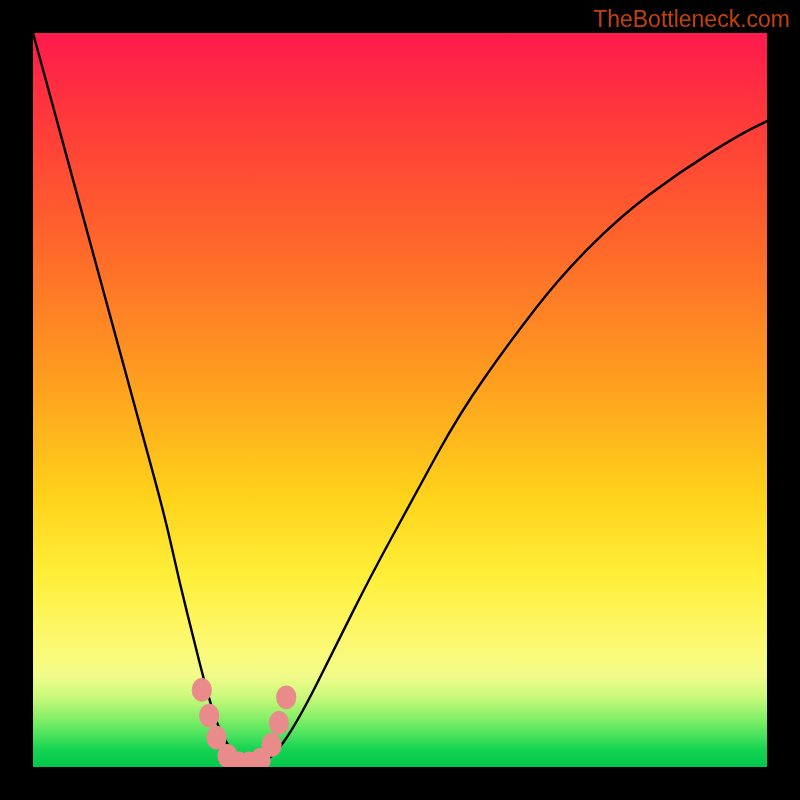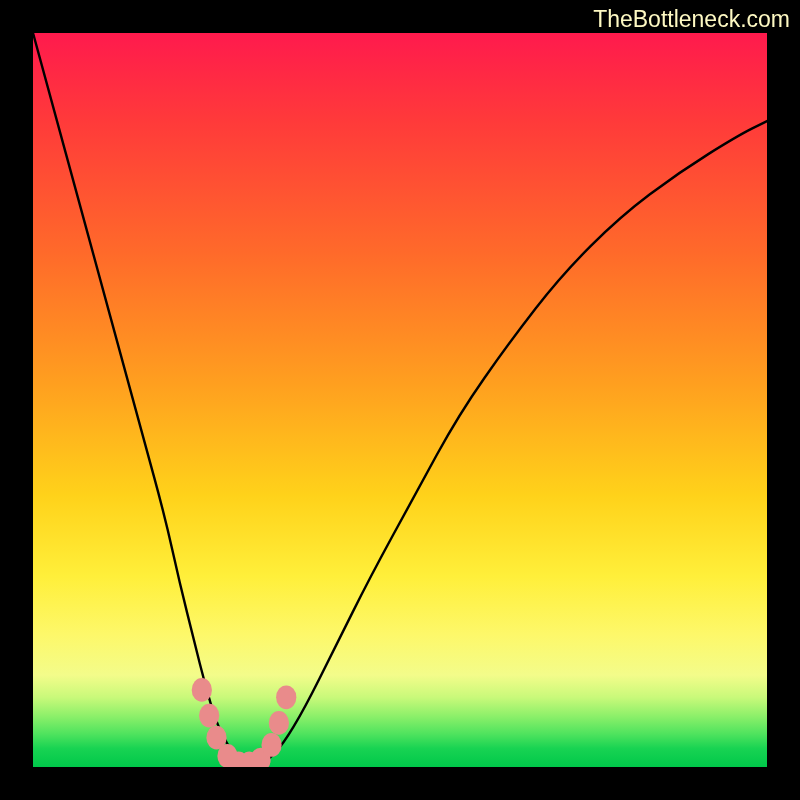--- a/index.html
+++ b/index.html
@@ -40,21 +40,21 @@
       #8ef06a 93%,
       #4fe35e 95.5%,
       #18d352 97.5%,
       #00c84a 100%
     );
   }
   .watermark {
     position: absolute;
     top: 6px;
     right: 10px;
-    color: #fef9c3;
+    color: #c2410c;
     font-size: 23px;
     font-weight: 400;
     letter-spacing: 0px;
     user-select: none;
   }
   svg.curve {
     position: absolute;
     left: 0;
     top: 0;
     width: 734px;

